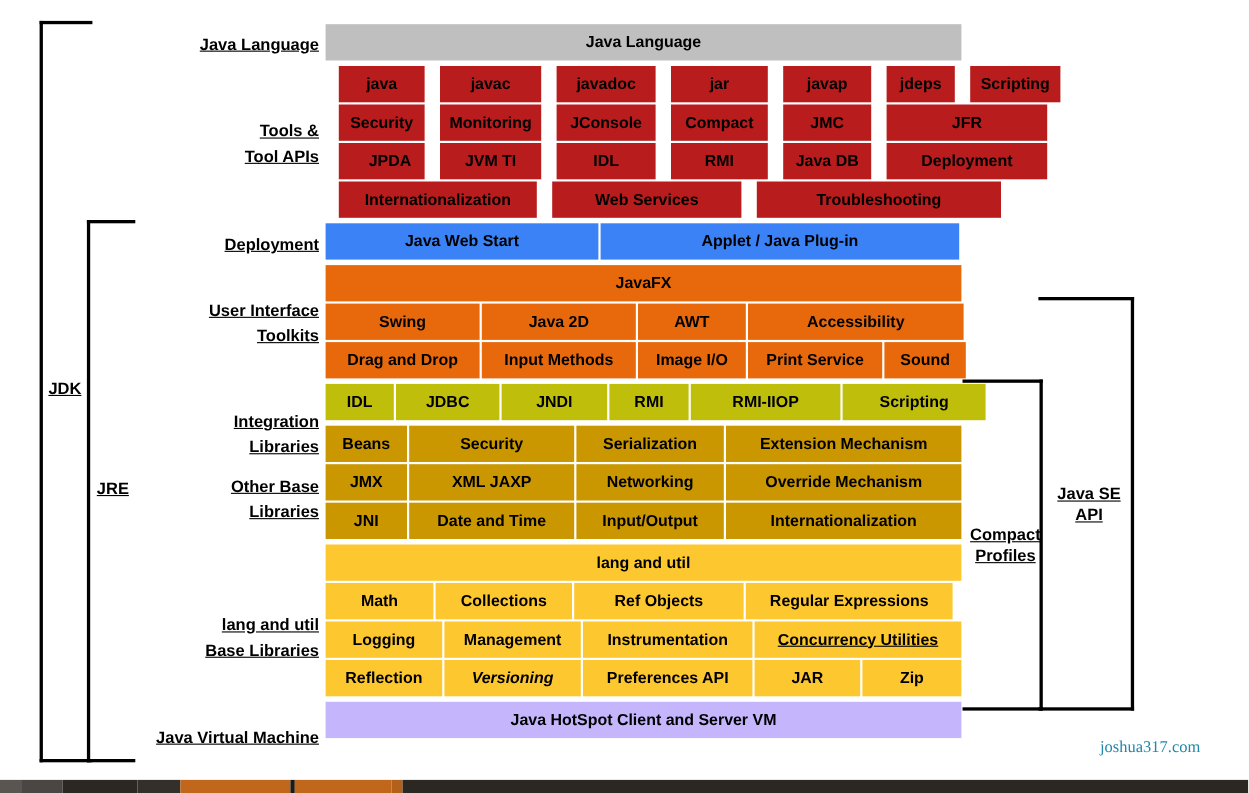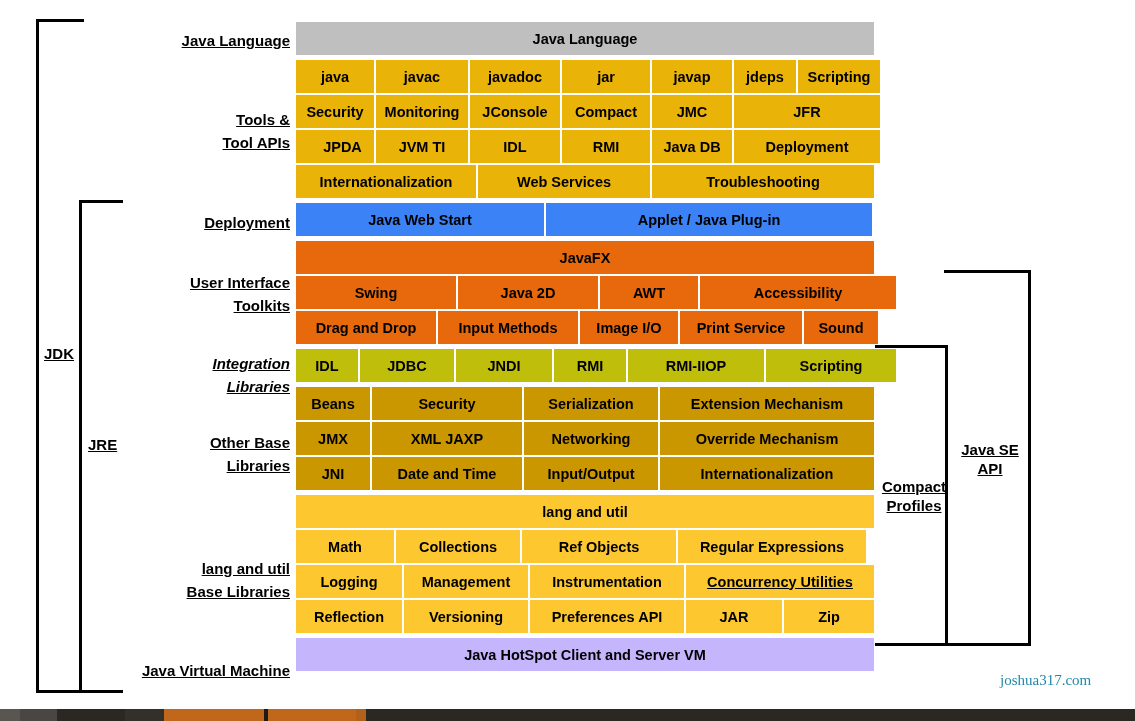--- a/index.html
+++ b/index.html
@@ -68,21 +68,21 @@
     font-weight: bold;
     color: #000;
     text-align: center;
     white-space: nowrap;
     overflow: hidden;
   }
   .cell.last { margin-right: 0; }
 
   
   .c-lang    { background: #bfbfbf; }
-  .c-tools   { background: #eab308; }
+  .c-tools   { background: #b91c1c; margin-left: 12px; }
   .c-deploy  { background: #3b82f6; }
   .c-ui      { background: #e8690b; }
   .c-integ   { background: #bfbf0b; }
   .c-other   { background: #ca9700; }
   .c-langutil{ background: #fdc82f; }
   .c-vm      { background: #c4b5fd; }
 
   
   #watermark {
     position: absolute;
@@ -132,21 +132,21 @@
 
   <div class="row-label" style="left:150px; top:211px;">
     <span>Deployment</span>
   </div>
 
   <div class="row-label" style="left:150px; top:271px;">
     <span>User Interface</span>
     <span>Toolkits</span>
   </div>
 
-  <div class="row-label" style="left:150px; top:352px;font-style:italic;">
+  <div class="row-label" style="left:150px; top:372px;">
     <span>Integration</span>
     <span>Libraries</span>
   </div>
 
   <div class="row-label" style="left:150px; top:431px;">
     <span>Other Base</span>
     <span>Libraries</span>
   </div>
 
   <div class="row-label" style="left:150px; top:557px; width:140px;">
@@ -193,21 +193,21 @@
         <div class="cell c-tools last" style="width: 222px;">Troubleshooting</div>
       </div>
       <div class="band" style="margin-top: 3px;">
         <div class="cell c-deploy" style="width: 248px;">Java Web Start</div>
         <div class="cell c-deploy last" style="width: 326px;">Applet / Java Plug-in</div>
       </div>
       <div class="band" style="margin-top: 3px;">
         <div class="cell c-ui last" style="width: 578px;">JavaFX</div>
       </div>
       <div class="band">
-        <div class="cell c-ui" style="width: 160px;">Swing</div>
+        <div class="cell c-ui" style="width: 140px;">Swing</div>
         <div class="cell c-ui" style="width: 140px;">Java 2D</div>
         <div class="cell c-ui" style="width: 98px;">AWT</div>
         <div class="cell c-ui last" style="width: 196px;">Accessibility</div>
       </div>
       <div class="band">
         <div class="cell c-ui" style="width: 140px;">Drag and Drop</div>
         <div class="cell c-ui" style="width: 140px;">Input Methods</div>
         <div class="cell c-ui" style="width: 98px;">Image I/O</div>
         <div class="cell c-ui" style="width: 122px;">Print Service</div>
         <div class="cell c-ui last" style="width: 74px;">Sound</div>
@@ -248,21 +248,21 @@
         <div class="cell c-langutil last" style="width: 188px;">Regular Expressions</div>
       </div>
       <div class="band">
         <div class="cell c-langutil" style="width: 106px;">Logging</div>
         <div class="cell c-langutil" style="width: 124px;">Management</div>
         <div class="cell c-langutil" style="width: 154px;">Instrumentation</div>
         <div class="cell c-langutil last" style="width: 188px; text-decoration: underline;">Concurrency Utilities</div>
       </div>
       <div class="band">
         <div class="cell c-langutil" style="width: 106px;">Reflection</div>
-        <div class="cell c-langutil" style="width: 124px;">Versioning</div>
+        <div class="cell c-langutil" style="width: 124px; font-style: italic;">Versioning</div>
         <div class="cell c-langutil" style="width: 154px;">Preferences API</div>
         <div class="cell c-langutil" style="width: 96px;">JAR</div>
         <div class="cell c-langutil last" style="width: 90px;">Zip</div>
       </div>
       <div class="band" style="margin-top: 3px;">
         <div class="cell c-vm last" style="width: 578px;">Java HotSpot Client and Server VM</div>
       </div>
     </div>
 
   <div id="watermark">joshua317.com</div>

